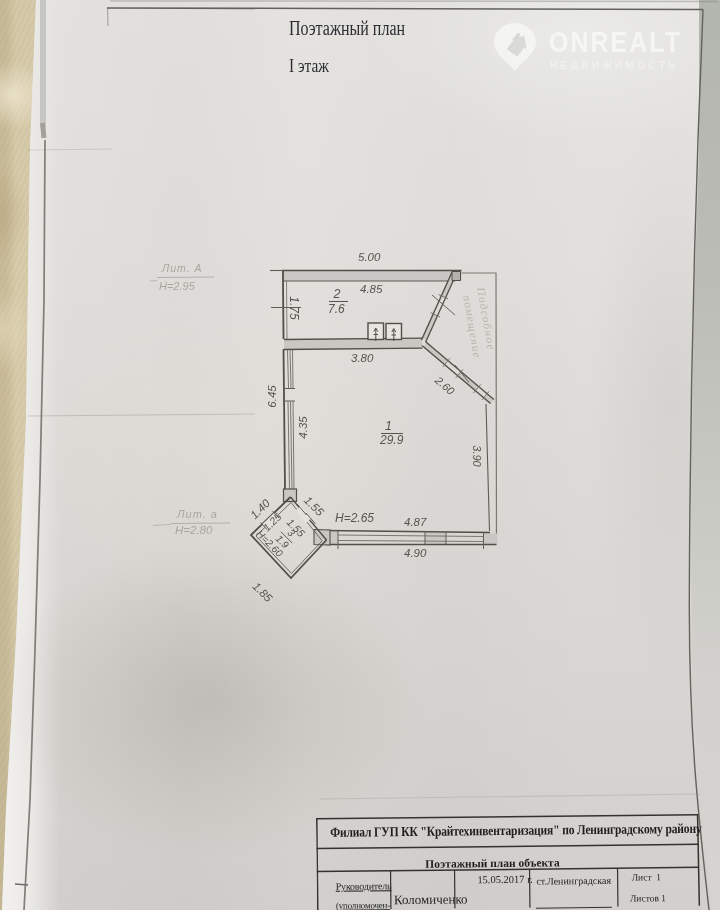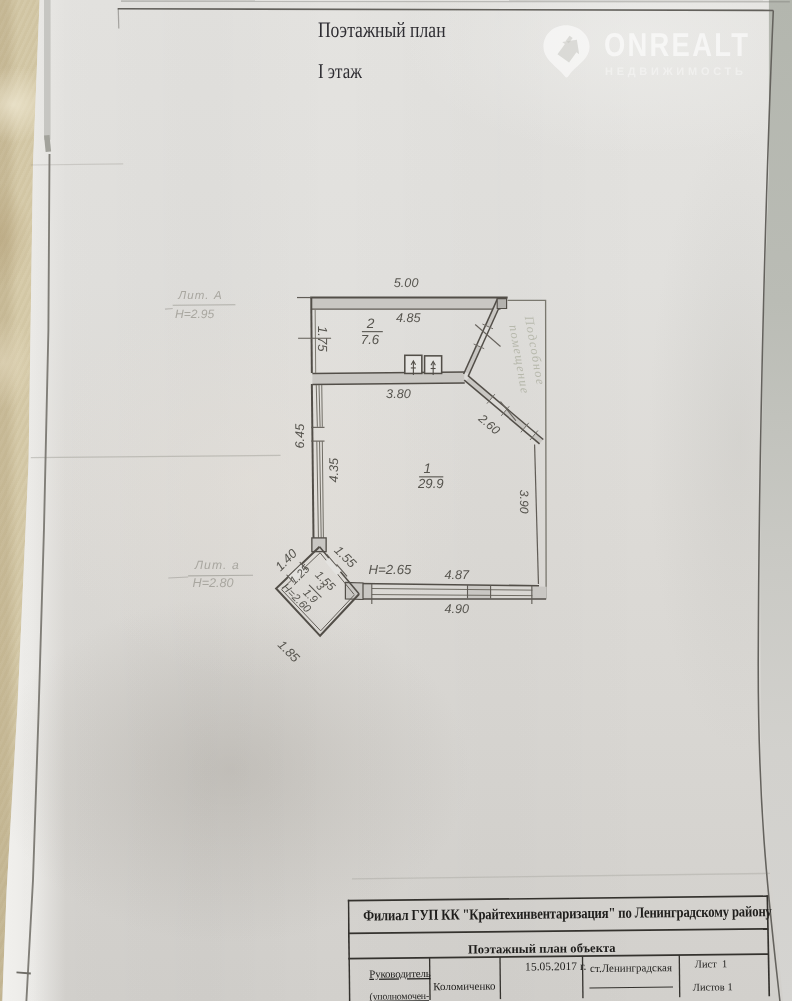--- a/index.html
+++ b/index.html
@@ -219,19 +219,19 @@
         <path d="M74,58.5 L74,97"></path>
         <path d="M138,58.5 L138,97"></path>
         <path d="M213,58.5 L213,97"></path>
         <path d="M301,58.5 L301,97"></path>
       </g>
     </svg>
     <div style="position:absolute;left:14px;top:12px;width:450px;font-weight:bold;font-size:13.8px;letter-spacing:-0.2px;white-space:nowrap;transform:scaleX(0.84);transform-origin:0 0;">Филиал ГУП КК "Крайтехинвентаризация" по Ленинградскому району</div>
     <div style="position:absolute;left:2px;top:46px;width:348px;text-align:center;font-weight:bold;font-size:11.5px;">Поэтажный план объекта</div>
     <div style="position:absolute;left:19px;top:68px;font-size:10px;letter-spacing:-0.2px;text-decoration:underline;">Руководитель</div>
     <div style="position:absolute;left:19px;top:88px;font-size:9px;letter-spacing:-0.2px;text-decoration:underline;">(уполномочен-</div>
-    <div style="position:absolute;left:77px;top:80px;font-size:10px;">Коломиченко</div>
+    <div style="position:absolute;left:77px;top:80px;font-size:13px;">Коломиченко</div>
     <div style="position:absolute;left:142px;top:63px;width:93px;text-align:center;font-size:10.5px;">15.05.2017 г.</div>
-    <div style="position:absolute;left:219px;top:65px;width:76px;text-align:center;font-size:10px;border-bottom:1px solid #34322e;padding-bottom:10px;line-height:12px;">ст.Ленинградская</div>
+    <div style="position:absolute;left:219px;top:65px;width:76px;text-align:center;font-size:10px;border-bottom:1px solid #34322e;padding-bottom:20px;line-height:12px;">ст.Ленинградская</div>
     <div style="position:absolute;left:315px;top:63px;font-size:9.5px;text-align:right;">Лист&nbsp;&nbsp;1</div>
     <div style="position:absolute;left:313px;top:84px;font-size:9.5px;">Листов&nbsp;1</div>
   </div>
 </div>
 
 </body></html>

